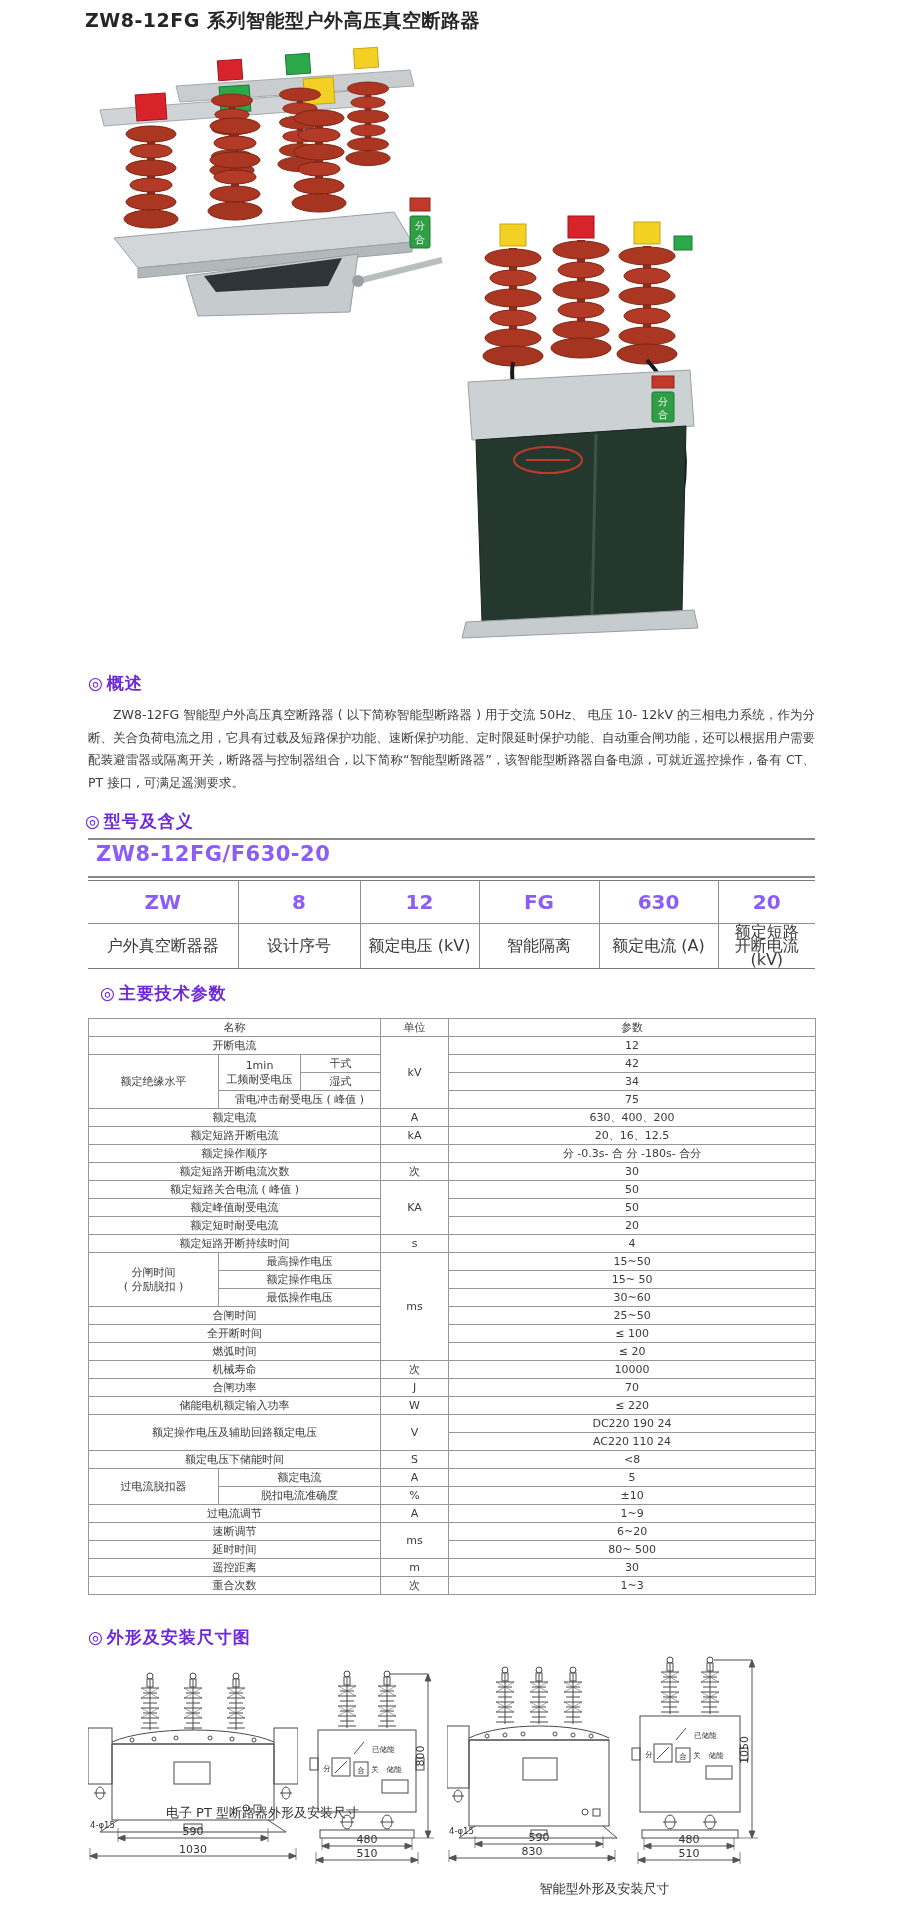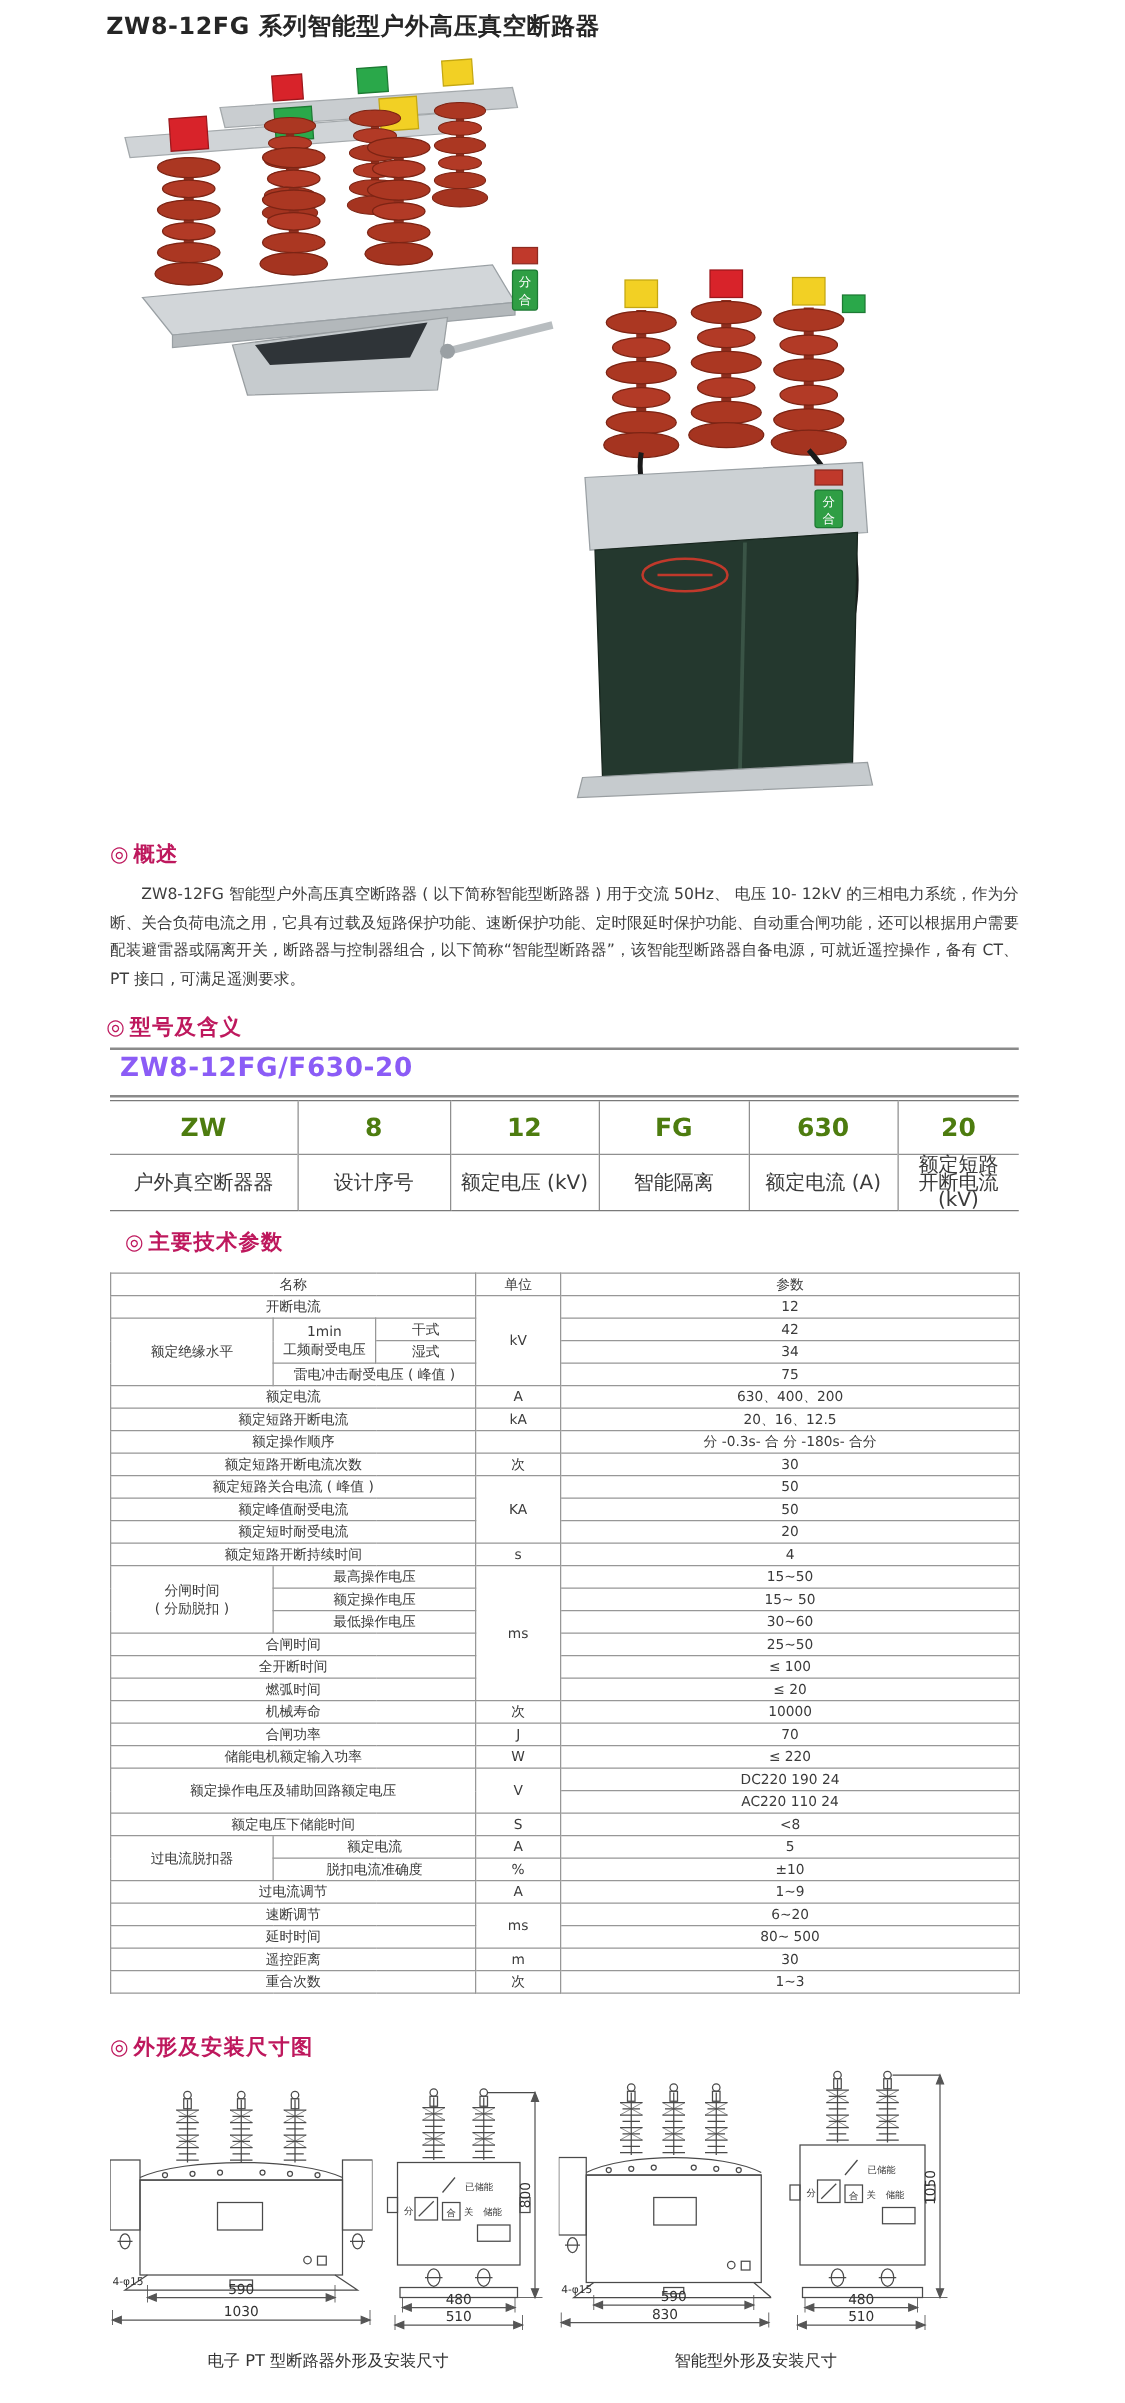--- a/index.html
+++ b/index.html
@@ -1,30 +1,30 @@
 <!DOCTYPE html>
 <html><head>
 <meta charset="utf-8">
 <style>
   html,body{margin:0;padding:0;}
   body{width:900px;height:1922px;position:relative;background:#ffffff;
        font-family:"DejaVu Sans","Liberation Sans",sans-serif;color:#333;}
   .abs{position:absolute;}
   .page-title{left:85px;top:8px;font-size:19px;font-weight:bold;color:#262626;letter-spacing:0.5px;}
-  .sec-head{font-size:17px;font-weight:bold;color:#be185d;letter-spacing:1px;}
+  .sec-head{font-size:17px;font-weight:bold;color:#6d28d9;letter-spacing:1px;}
   .sec-head .marker{font-weight:bold;margin-right:3px;}
   .para{left:88px;top:704px;width:727px;font-size:12.5px;line-height:22.5px;
         text-align:justify;text-indent:2em;color:#3d3d3d;}
   .rule{left:88px;width:727px;height:0;border-top:2px solid #8a8a8a;}
   .model-code{left:96px;top:842px;font-size:21px;font-weight:bold;color:#8b5cf6;letter-spacing:0.5px;}
   table{border-collapse:collapse;table-layout:fixed;}
   .model-table{left:88px;top:880px;width:727px;}
   .model-table td{border-left:1px solid #8f8f8f;text-align:center;vertical-align:middle;}
   .model-table td.first{border-left:none;}
-  .model-table tr.vals td{font-size:20px;font-weight:bold;color:#4d7c0f;height:40px;
+  .model-table tr.vals td{font-size:20px;font-weight:bold;color:#8b5cf6;height:40px;
        border-top:1.5px solid #7a7a7a;}
   .model-table tr.means td{font-size:16px;color:#3a3a3a;height:38px;line-height:14px;
        border-top:1px solid #8f8f8f;border-bottom:1.5px solid #7a7a7a;white-space:pre-line;}
   .tech{left:88px;top:1018px;width:727px;font-size:11px;}
   .tech td{border:1px solid #979797;padding:1px 6px;line-height:13.5px;height:15px;
        color:#3b3b3b;text-align:center;vertical-align:middle;}
   .tech td.l{text-align:center;}
   .caption{font-size:13px;color:#333;text-align:center;}
   svg text{font-family:"DejaVu Sans","Liberation Sans",sans-serif;}
   .dwg text{fill:#333;}
@@ -559,14 +559,14 @@
 
   <g stroke="#555" fill="#555">
     <line x1="130" y1="4" x2="130" y2="182"></line>
     <path d="M130,4 l-2.8,7 h5.6 z"></path>
       <path d="M130,182 l-2.8,-7 h5.6 z"></path>
     <line x1="116" y1="182" x2="136" y2="182" stroke-width="0.7"></line>
   </g>
   <text x="126" y="94" font-size="11" text-anchor="middle" transform="rotate(-90 126 94)">1050</text>
 </svg>
 
-<div class="abs caption" style="left:88px;top:1880px;width:349px;">电子 PT 型断路器外形及安装尺寸</div>
+<div class="abs caption" style="left:88px;top:1804px;width:349px;">电子 PT 型断路器外形及安装尺寸</div>
 <div class="abs caption" style="left:447px;top:1880px;width:315px;">智能型外形及安装尺寸</div>
 
 </body></html>

